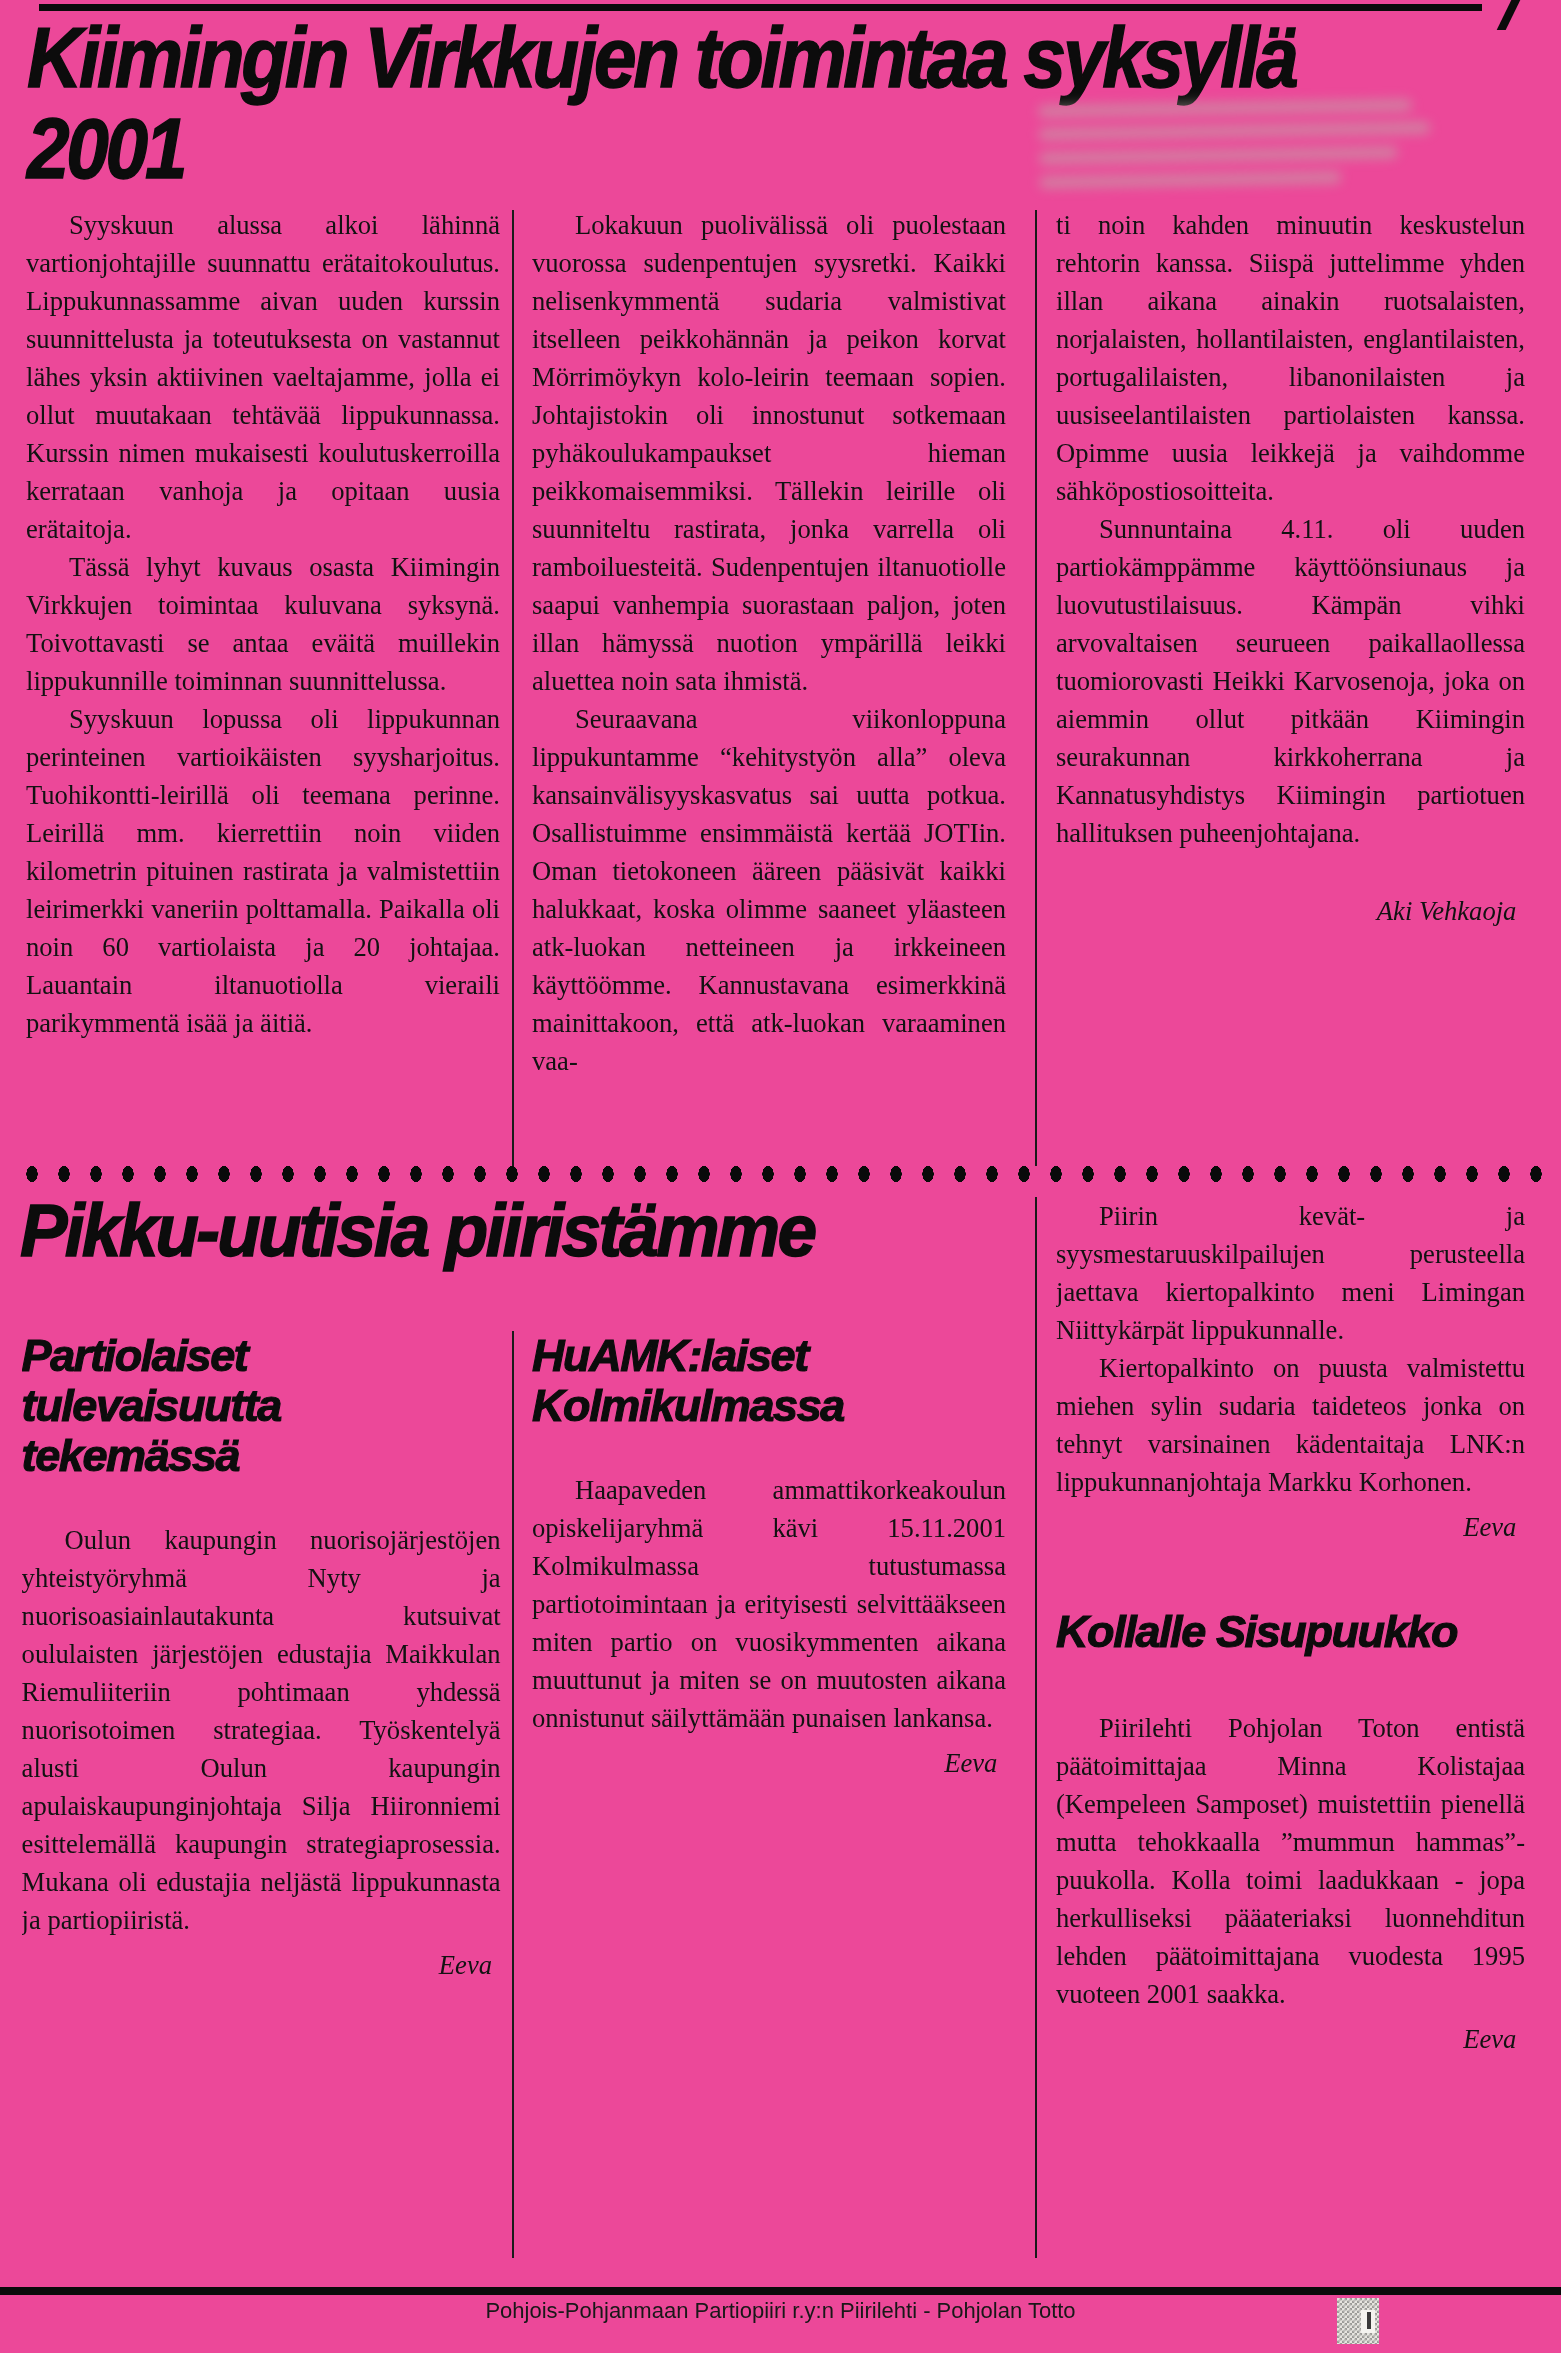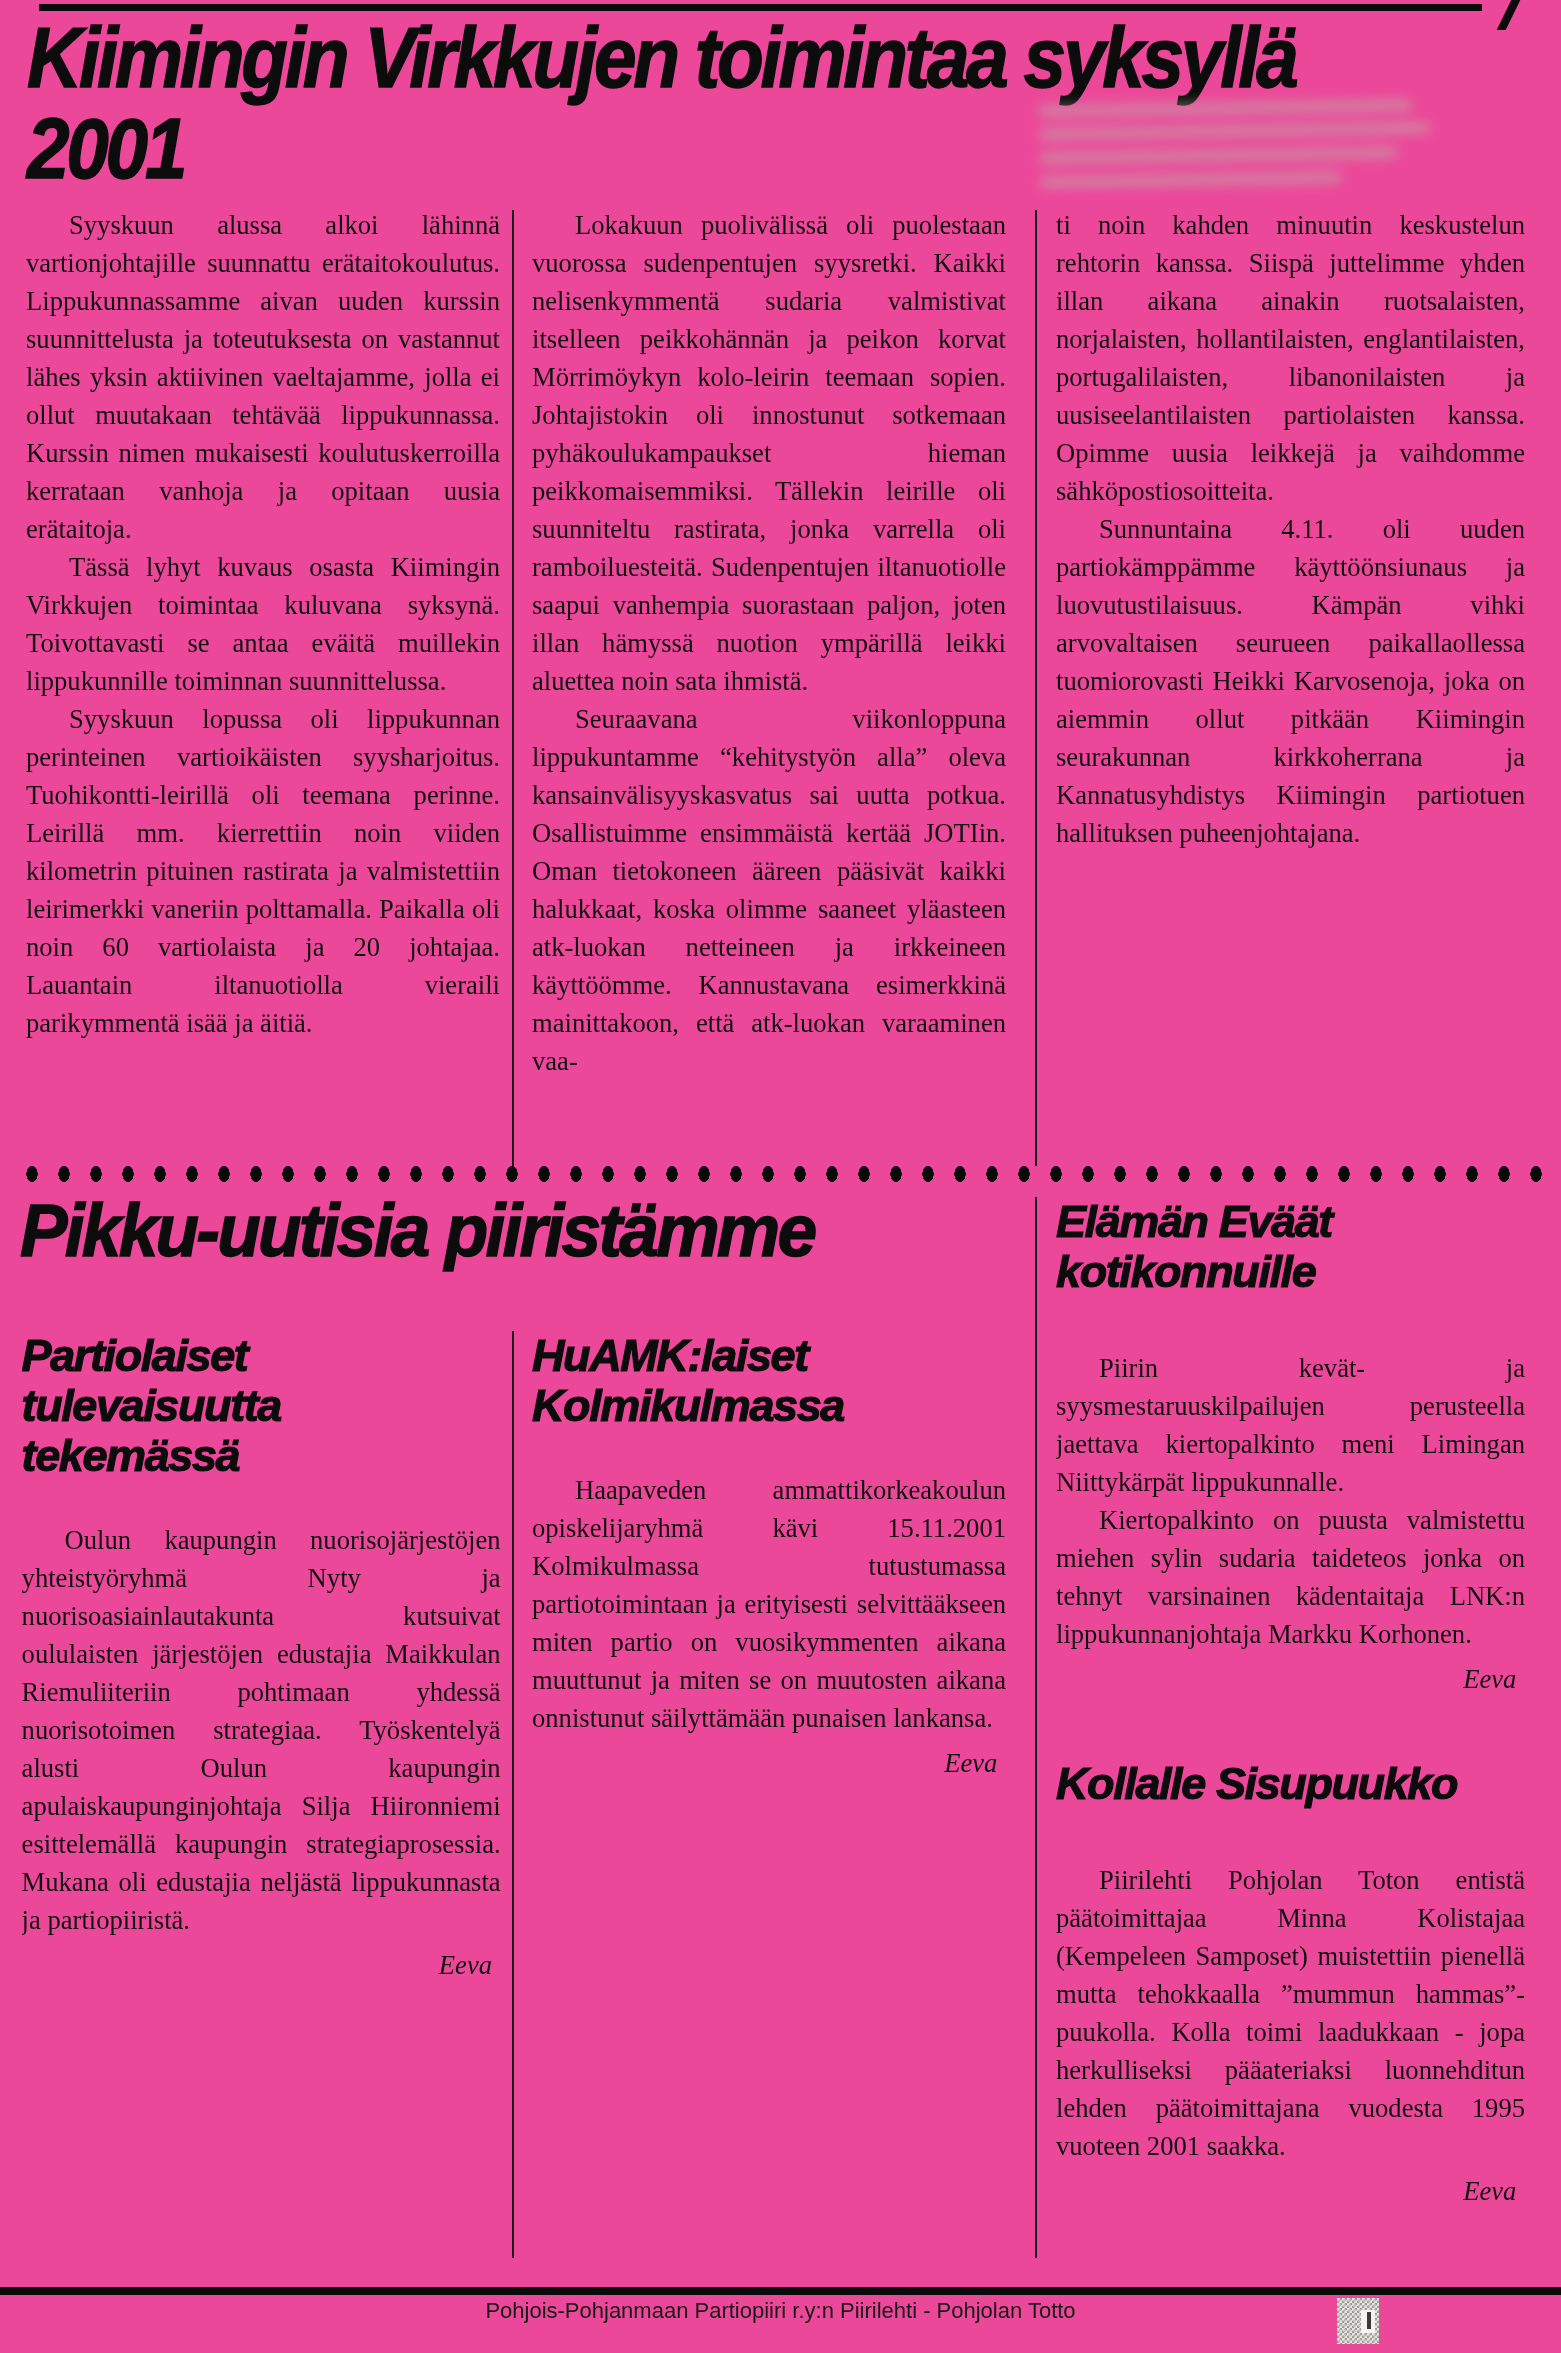--- a/index.html
+++ b/index.html
@@ -102,20 +102,21 @@
   </section>
 
   <section class="col c2t">
     <p>Lokakuun puolivälissä oli puolestaan vuorossa sudenpentujen syysretki. Kaikki nelisenkymmentä sudaria valmistivat itselleen peikkohännän ja peikon korvat Mörrimöykyn kolo-leirin teemaan sopien. Johtajistokin oli innostunut sotkemaan pyhäkoulukampaukset hieman peikkomaisemmiksi. Tällekin leirille oli suunniteltu rastirata, jonka varrella oli ramboiluesteitä. Sudenpentujen iltanuotiolle saapui vanhempia suorastaan paljon, joten illan hämyssä nuotion ympärillä leikki aluettea noin sata ihmistä.</p>
     <p>Seuraavana viikonloppuna lippukuntamme “kehitystyön alla” oleva kansainvälisyyskasvatus sai uutta potkua. Osallistuimme ensimmäistä kertää JOTIin. Oman tietokoneen ääreen pääsivät kaikki halukkaat, koska olimme saaneet yläasteen atk-luokan netteineen ja irkkeineen käyttöömme. Kannustavana esimerkkinä mainittakoon, että atk-luokan varaaminen vaa-</p>
   </section>
 
   <section class="col c3t">
     <p class="noindent">ti noin kahden minuutin keskustelun rehtorin kanssa. Siispä juttelimme yhden illan aikana ainakin ruotsalaisten, norjalaisten, hollantilaisten, englantilaisten, portugalilaisten, libanonilaisten ja uusiseelantilaisten partiolaisten kanssa. Opimme uusia leikkejä ja vaihdomme sähköpostiosoitteita.</p>
     <p>Sunnuntaina 4.11. oli uuden partiokämppämme käyttöönsiunaus ja luovutustilaisuus. Kämpän vihki arvovaltaisen seurueen paikallaollessa tuomiorovasti Heikki Karvosenoja, joka on aiemmin ollut pitkään Kiimingin seurakunnan kirkkoherrana ja Kannatusyhdistys Kiimingin partiotuen hallituksen puheenjohtajana.</p>
+    <div class="sig big-gap">Aki Vehkaoja</div>
   </section>
 
   <div class="dots"></div>
 
   <h2 class="section-title">Pikku-uutisia piiristämme</h2>
 
   <div class="vrule vr1b"></div>
   <div class="vrule vr2b"></div>
 
   <section class="col c1b">
@@ -124,21 +125,20 @@
     <div class="sig">Eeva</div>
   </section>
 
   <section class="col c2b">
     <h3 class="subhead">HuAMK:laiset Kolmikulmassa</h3>
     <p>Haapaveden ammattikorkeakoulun opiskelijaryhmä kävi 15.11.2001 Kolmikulmassa tutustumassa partiotoimintaan ja erityisesti selvittääkseen miten partio on vuosikymmenten aikana muuttunut ja miten se on muutosten aikana onnistunut säilyttämään punaisen lankansa.</p>
     <div class="sig">Eeva</div>
   </section>
 
   <section class="col c3b">
-    <h3 class="subhead">Elämän Eväät kotikonnuille</h3>
     <p>Piirin kevät- ja syysmestaruuskilpailujen perusteella jaettava kiertopalkinto meni Limingan Niittykärpät lippukunnalle.</p>
     <p>Kiertopalkinto on puusta valmistettu miehen sylin sudaria taideteos jonka on tehnyt varsinainen kädentaitaja LNK:n lippukunnanjohtaja Markku Korhonen.</p>
     <div class="sig">Eeva</div>
     <h3 class="subhead second">Kollalle Sisupuukko</h3>
     <p>Piirilehti Pohjolan Toton entistä päätoimittajaa Minna Kolistajaa (Kempeleen Samposet) muistettiin pienellä mutta tehokkaalla ”mummun hammas”-puukolla. Kolla toimi laadukkaan - jopa herkulliseksi pääateriaksi luonnehditun lehden päätoimittajana vuodesta 1995 vuoteen 2001 saakka.</p>
     <div class="sig">Eeva</div>
   </section>
 
   <div class="foot-rule"></div>
   <div class="footer-text">Pohjois-Pohjanmaan Partiopiiri r.y:n Piirilehti - Pohjolan Totto</div>

